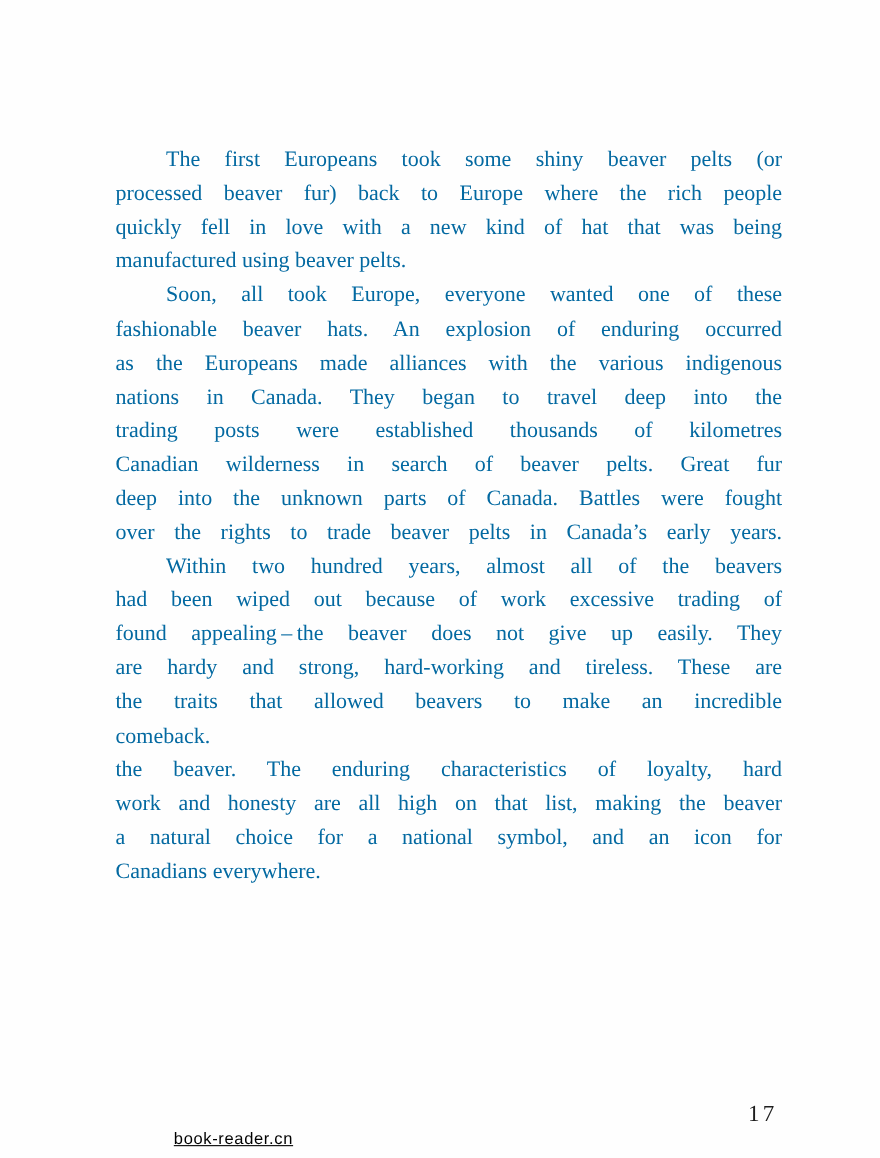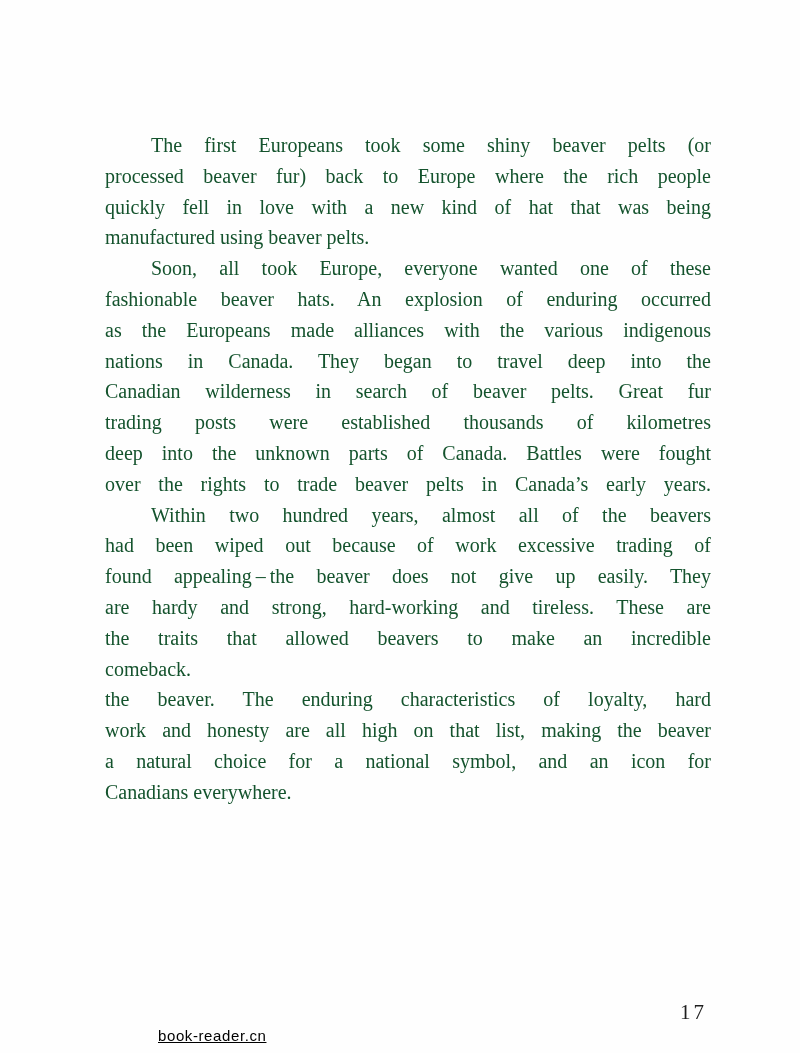--- a/index.html
+++ b/index.html
@@ -13,21 +13,21 @@
   .scan-page {
     position: absolute;
     inset: 0;
     background: #fefefe;
   }
   .text-block {
     position: absolute;
     left: 105px;
     top: 130px;
     width: 606px;
-    color: #14532d;
+    color: #0369a1;
     font-size: 20px;
     line-height: 30.8px;
   }
   .para { margin: 0; }
   .line {
     text-align: justify;
     text-align-last: justify;
   }
   .line.first { text-indent: 46px; }
   .line.last { text-align-last: left; }
@@ -60,22 +60,22 @@
         <div class="line first">The first Europeans took some shiny beaver pelts (or</div>
         <div class="line">processed beaver fur) back to Europe where the rich people</div>
         <div class="line">quickly fell in love with a new kind of hat that was being</div>
         <div class="line last">manufactured using beaver pelts.</div>
       </div>
       <div class="para flush-last">
         <div class="line first">Soon, all took Europe, everyone wanted one of these</div>
         <div class="line">fashionable beaver hats. An explosion of enduring occurred</div>
         <div class="line">as the Europeans made alliances with the various indigenous</div>
         <div class="line">nations in Canada. They began to travel deep into the</div>
+        <div class="line">trading posts were established thousands of kilometres</div>
         <div class="line">Canadian wilderness in search of beaver pelts. Great fur</div>
-        <div class="line">trading posts were established thousands of kilometres</div>
         <div class="line">deep into the unknown parts of Canada. Battles were fought</div>
         <div class="line last">over the rights to trade beaver pelts in Canada’s early years.</div>
       </div>
       <div class="para">
         <div class="line first">Within two hundred years, almost all of the beavers</div>
         <div class="line">had been wiped out because of work excessive trading of</div>
         <div class="line">found appealing – the beaver does not give up easily. They</div>
         <div class="line">are hardy and strong, hard-working and tireless. These are</div>
         <div class="line">the traits that allowed beavers to make an incredible</div>
         <div class="line last">comeback.</div>

